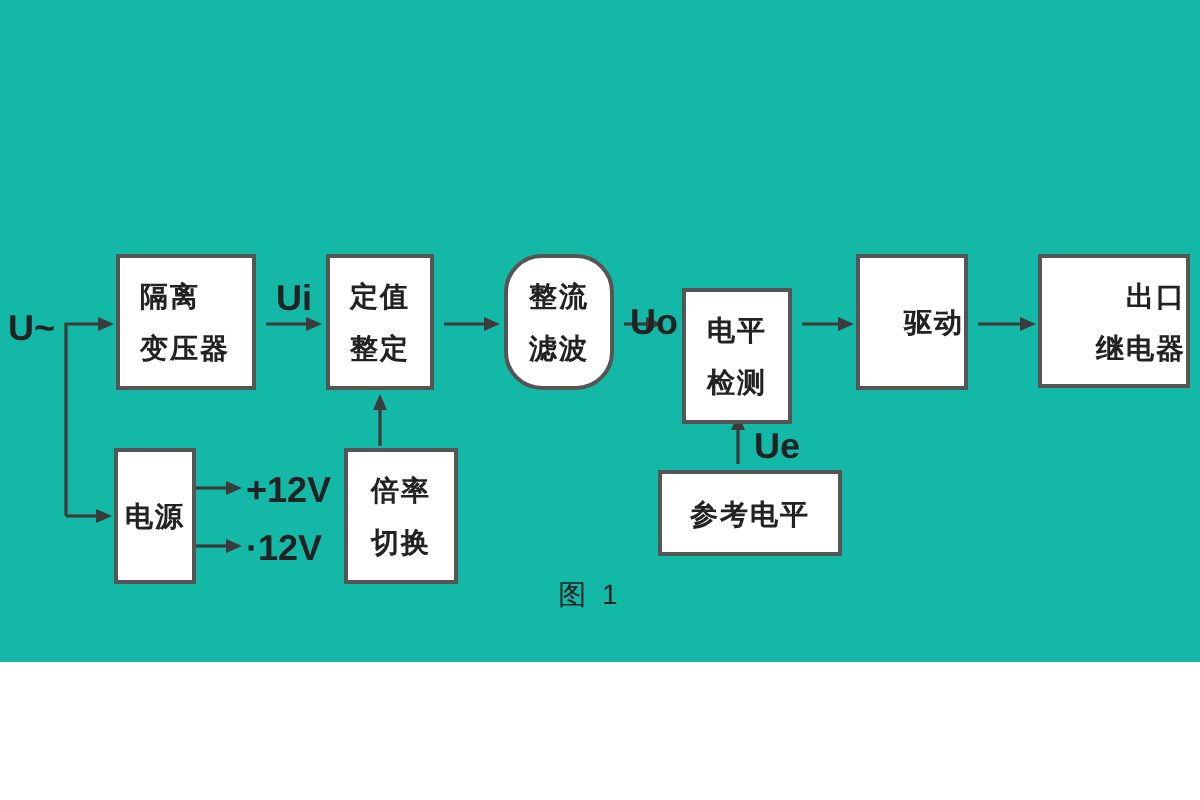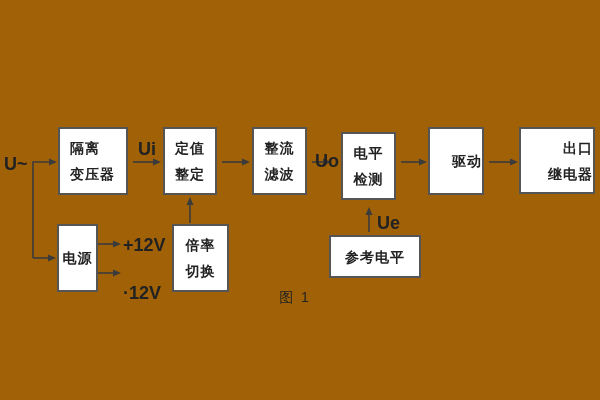--- a/index.html
+++ b/index.html
@@ -1,19 +1,19 @@
 <!DOCTYPE html>
 <html><head>
 <meta charset="utf-8">
 <style>
   html,body{margin:0;padding:0;background:#fff;}
   #canvas{
     position:relative;
-    width:600px;height:400px;
-    background:#a16207;
+    width:600px;height:331px;
+    background:#14b8a6;
     font-family:"Liberation Sans","DejaVu Sans",sans-serif;
     color:#222222;
     overflow:hidden;
   }
   #wires{position:absolute;left:0;top:0;width:600px;height:400px;}
   .block{
     position:absolute;
     box-sizing:border-box;
     border:2px solid #555555;
     background:#ffffff;
@@ -23,40 +23,40 @@
     justify-content:center;
     gap:12px;
     font-size:14px;
     font-weight:600;
     line-height:1;
     letter-spacing:1px;
   }
   .block.left-align{align-items:flex-start;padding-left:10px;}
   .b1{left:58px;top:127px;width:70px;height:68px;}
   .b2{left:163px;top:127px;width:54px;height:68px;}
-  .b3{left:252px;top:127px;width:55px;height:68px;}
-  .b4{left:341px;top:132px;width:55px;height:68px;}
+  .b3{left:252px;top:127px;width:55px;height:68px;border-radius:19px;}
+  .b4{left:341px;top:144px;width:55px;height:68px;}
   .b5{left:428px;top:127px;width:56px;height:68px;align-items:flex-end;}
   .b6{left:519px;top:127px;width:76px;height:67px;align-items:flex-end;}
   .b7{left:57px;top:224px;width:41px;height:68px;justify-content:center;}
   .b8{left:172px;top:224px;width:57px;height:68px;}
   .b9{left:329px;top:235px;width:92px;height:43px;}
   .lbl{
     position:absolute;
     font-size:18px;
     font-weight:700;
     line-height:1;
     white-space:nowrap;
   }
   .lbl-u  {left:4px;  top:155px;}
   .lbl-ui {left:130px;top:140px;width:34px;text-align:center;}
   .lbl-uo {left:305px;top:152px;width:34px;text-align:right;}
   .lbl-ue {left:377px;top:214px;}
   .lbl-p12{left:123px;top:236px;}
-  .lbl-n12{left:123px;top:265px;margin-top:19px;}
+  .lbl-n12{left:123px;top:265px;}
   .caption{
     position:absolute;left:260px;top:289px;width:70px;
     text-align:center;font-size:14px;font-weight:400;letter-spacing:2px;
   }
 </style>
 </head>
 <body>
 
 <div id="canvas">
 

